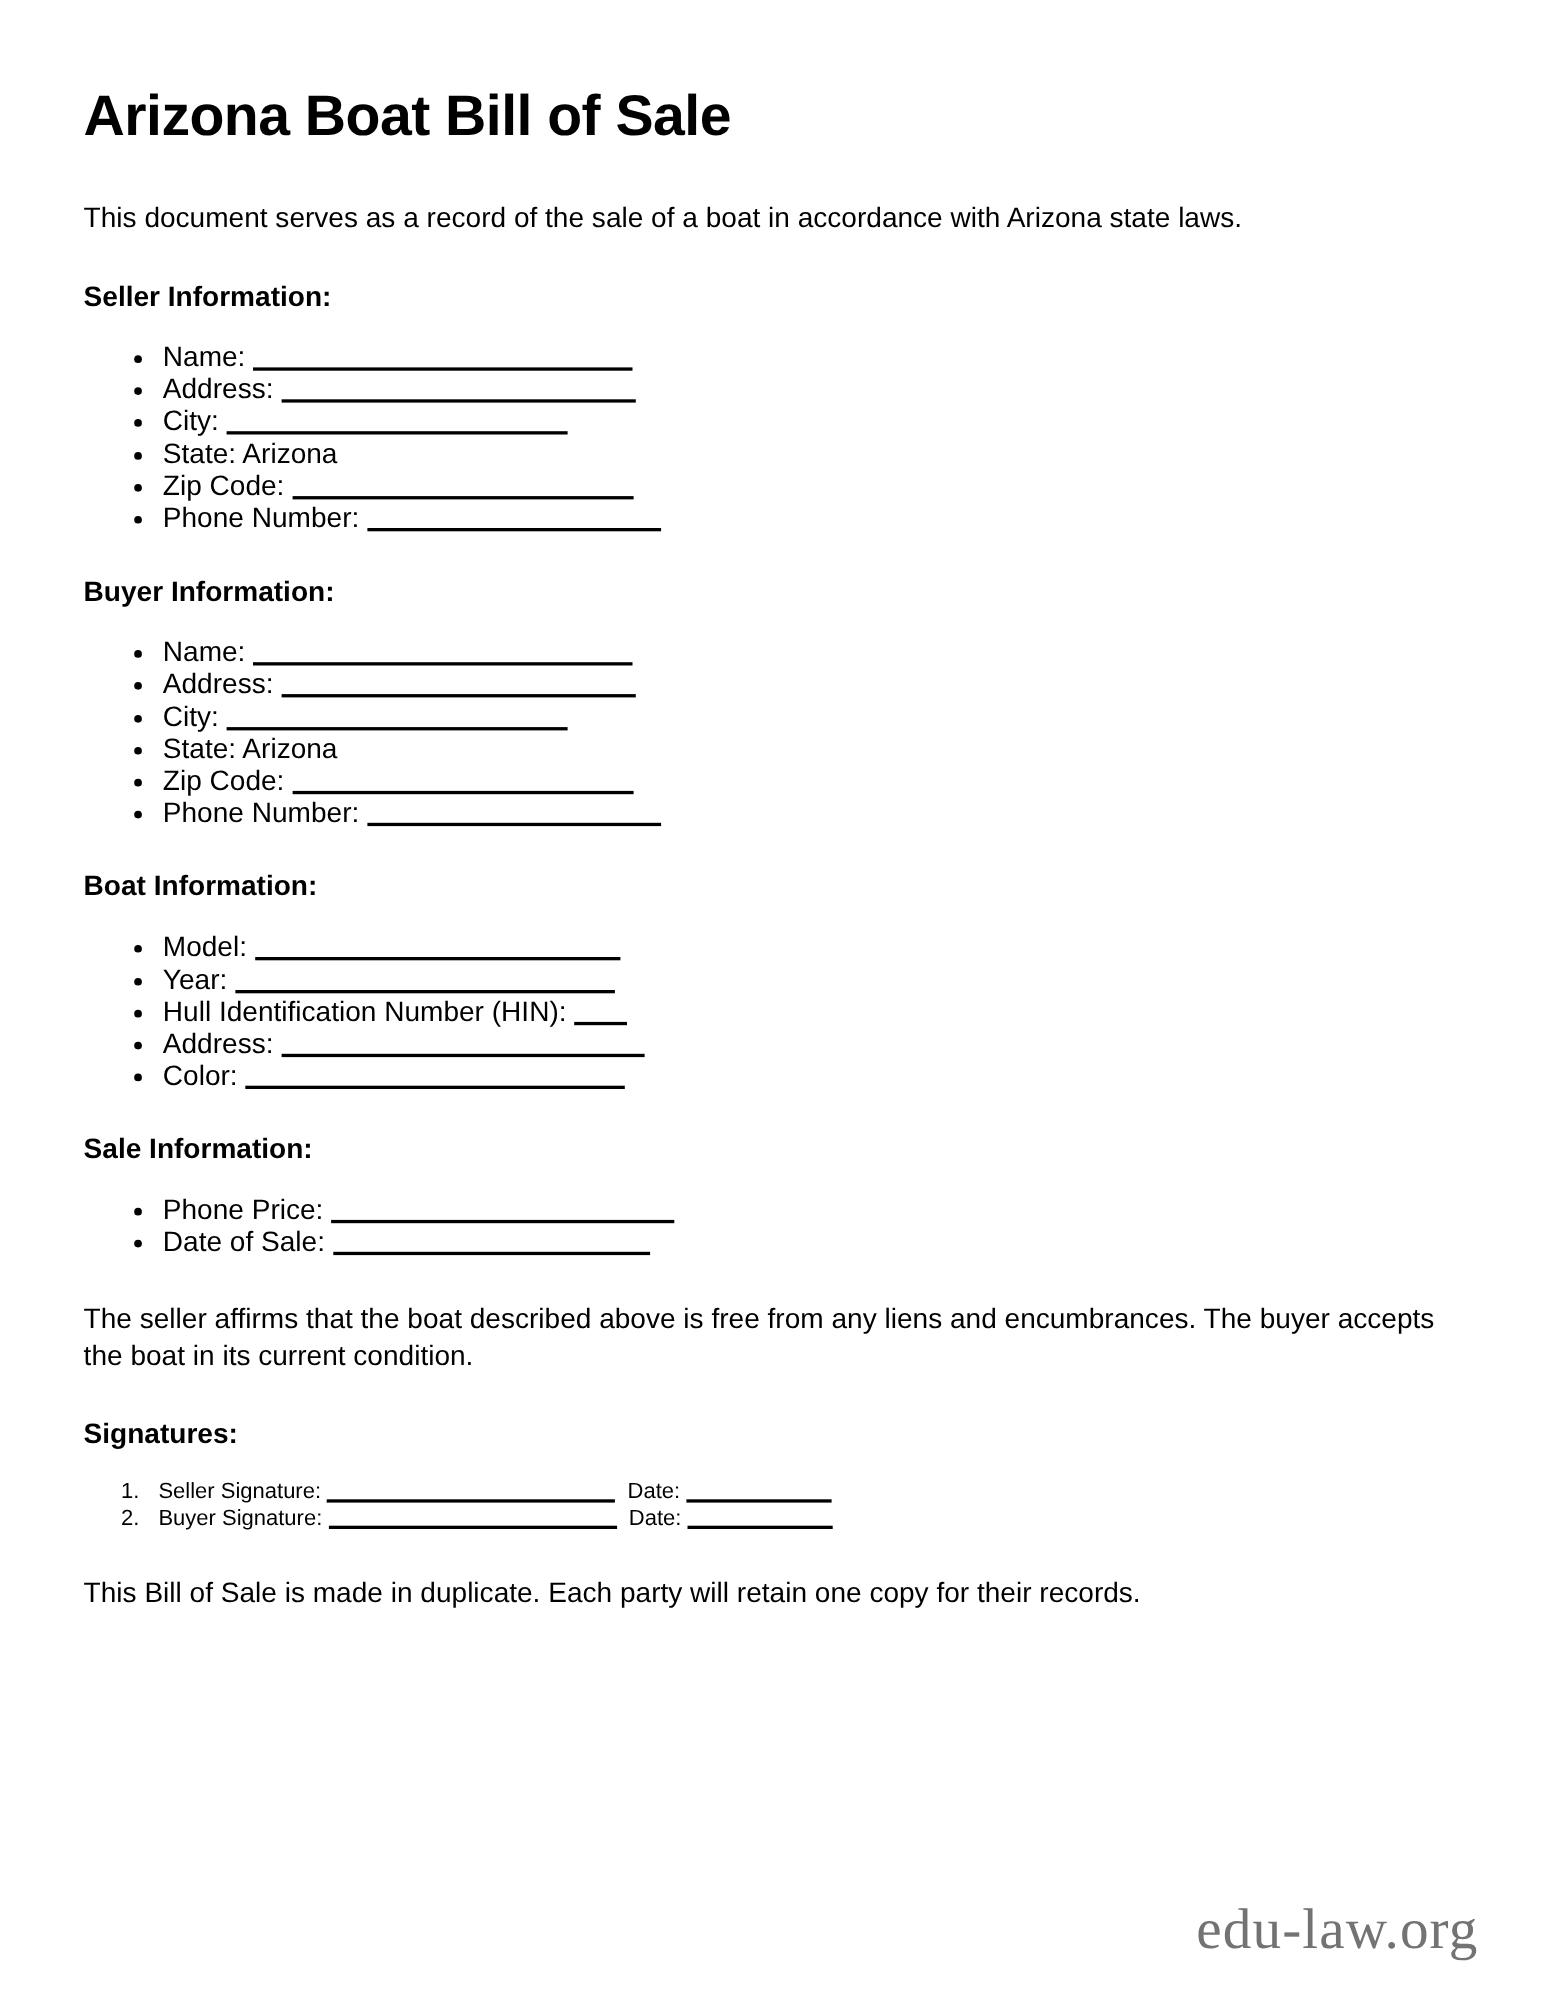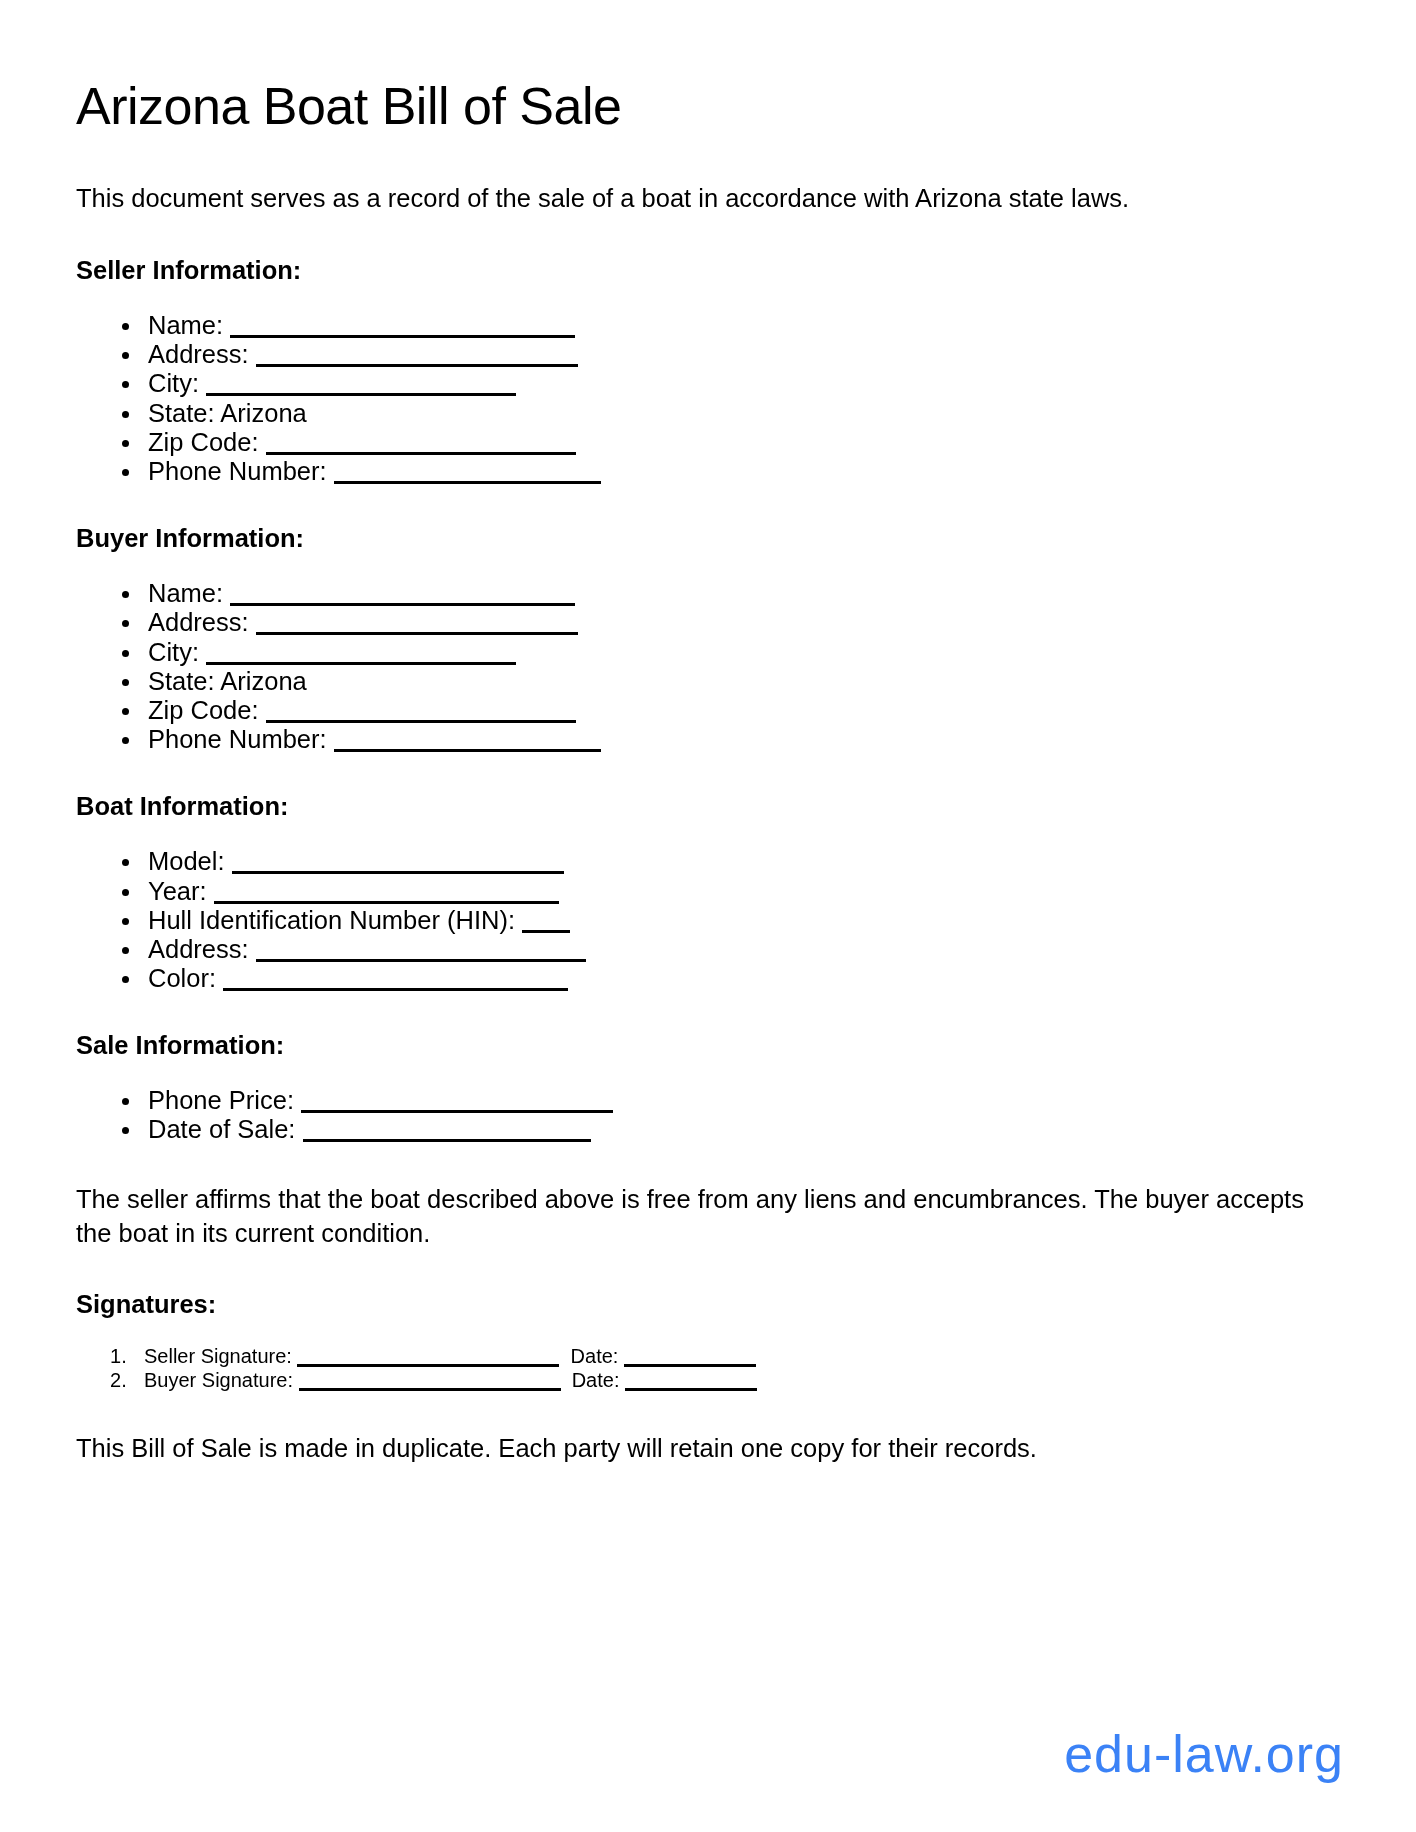--- a/index.html
+++ b/index.html
@@ -22,21 +22,21 @@
     top: 0;
     width: 1416px;
     height: 1832px;
     background: #ffffff;
     box-sizing: border-box;
     padding: 78px 76px 0 76px;
   }
 
   .doc-title {
     font-size: 52px;
-    font-weight: normal;
+    font-weight: bold;
     letter-spacing: -0.5px;
     line-height: 1.08;
     margin: 0 0 48px 0;
   }
 
   .para {
     font-size: 25.5px;
     line-height: 1.33;
     margin: 0 0 40px 0;
     max-width: 1250px;
@@ -98,24 +98,24 @@
     vertical-align: -4px;
     height: 0;
   }
 
   .label-text { }
 
   .footer-watermark {
     position: absolute;
     right: 72px;
     bottom: 48px;
-    font-family: Liberation Sans, sans-serif;
+    font-family: Liberation Serif, serif;
     font-size: 52px;
     letter-spacing: 1px;
-    color: #3b82f6;
+    color: #737373;
     white-space: nowrap;
   }
 </style>
 </head>
 <body>
 
 <div class="page">
 
   <h1 class="doc-title">Arizona Boat Bill of Sale</h1>
 

